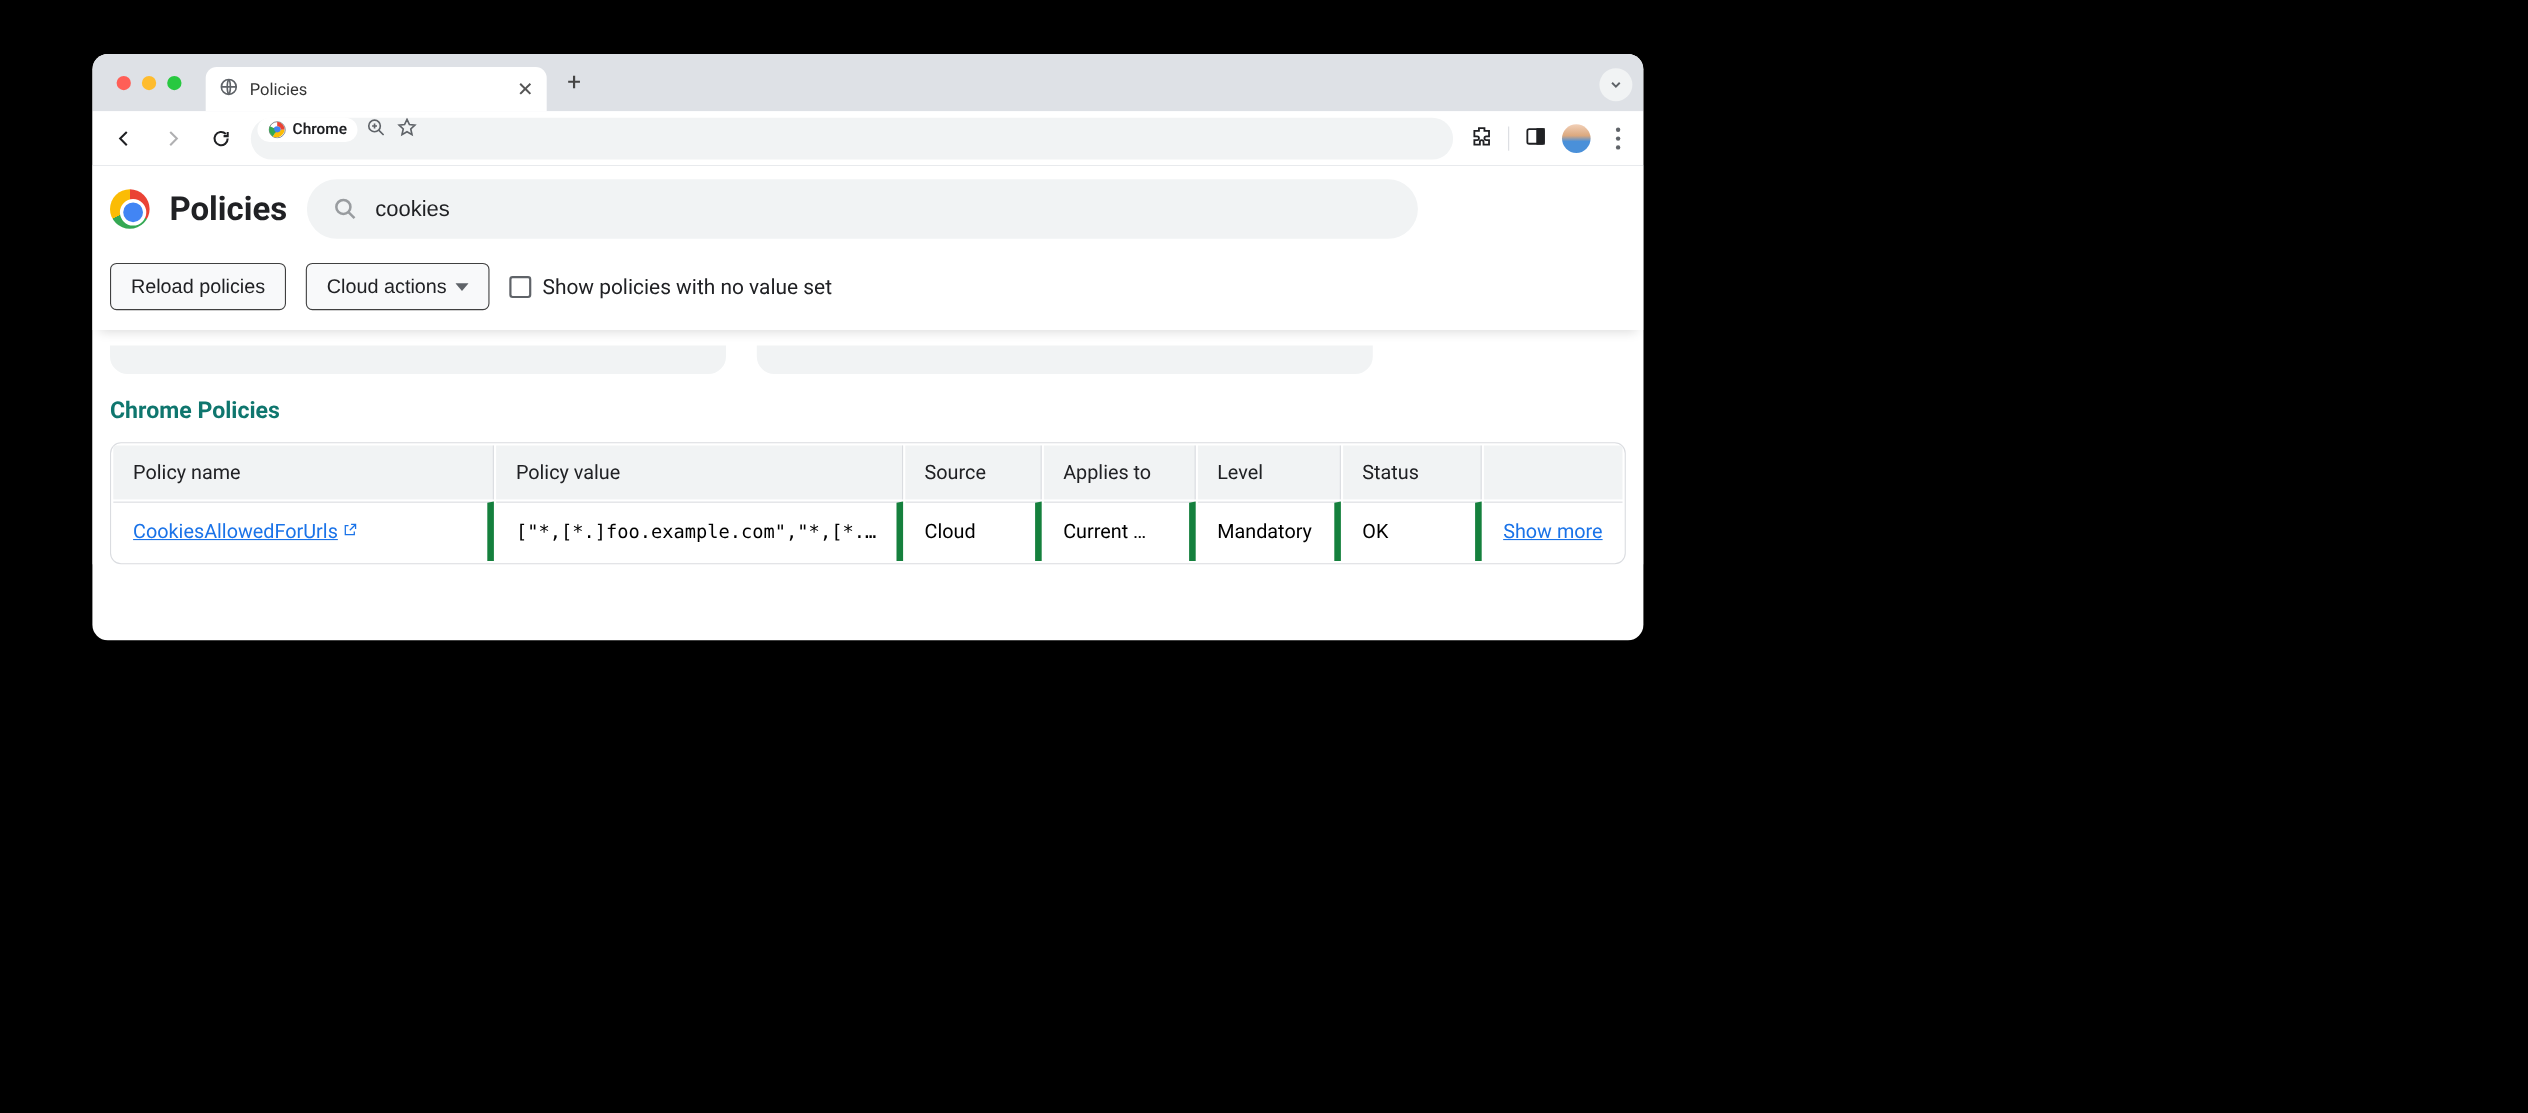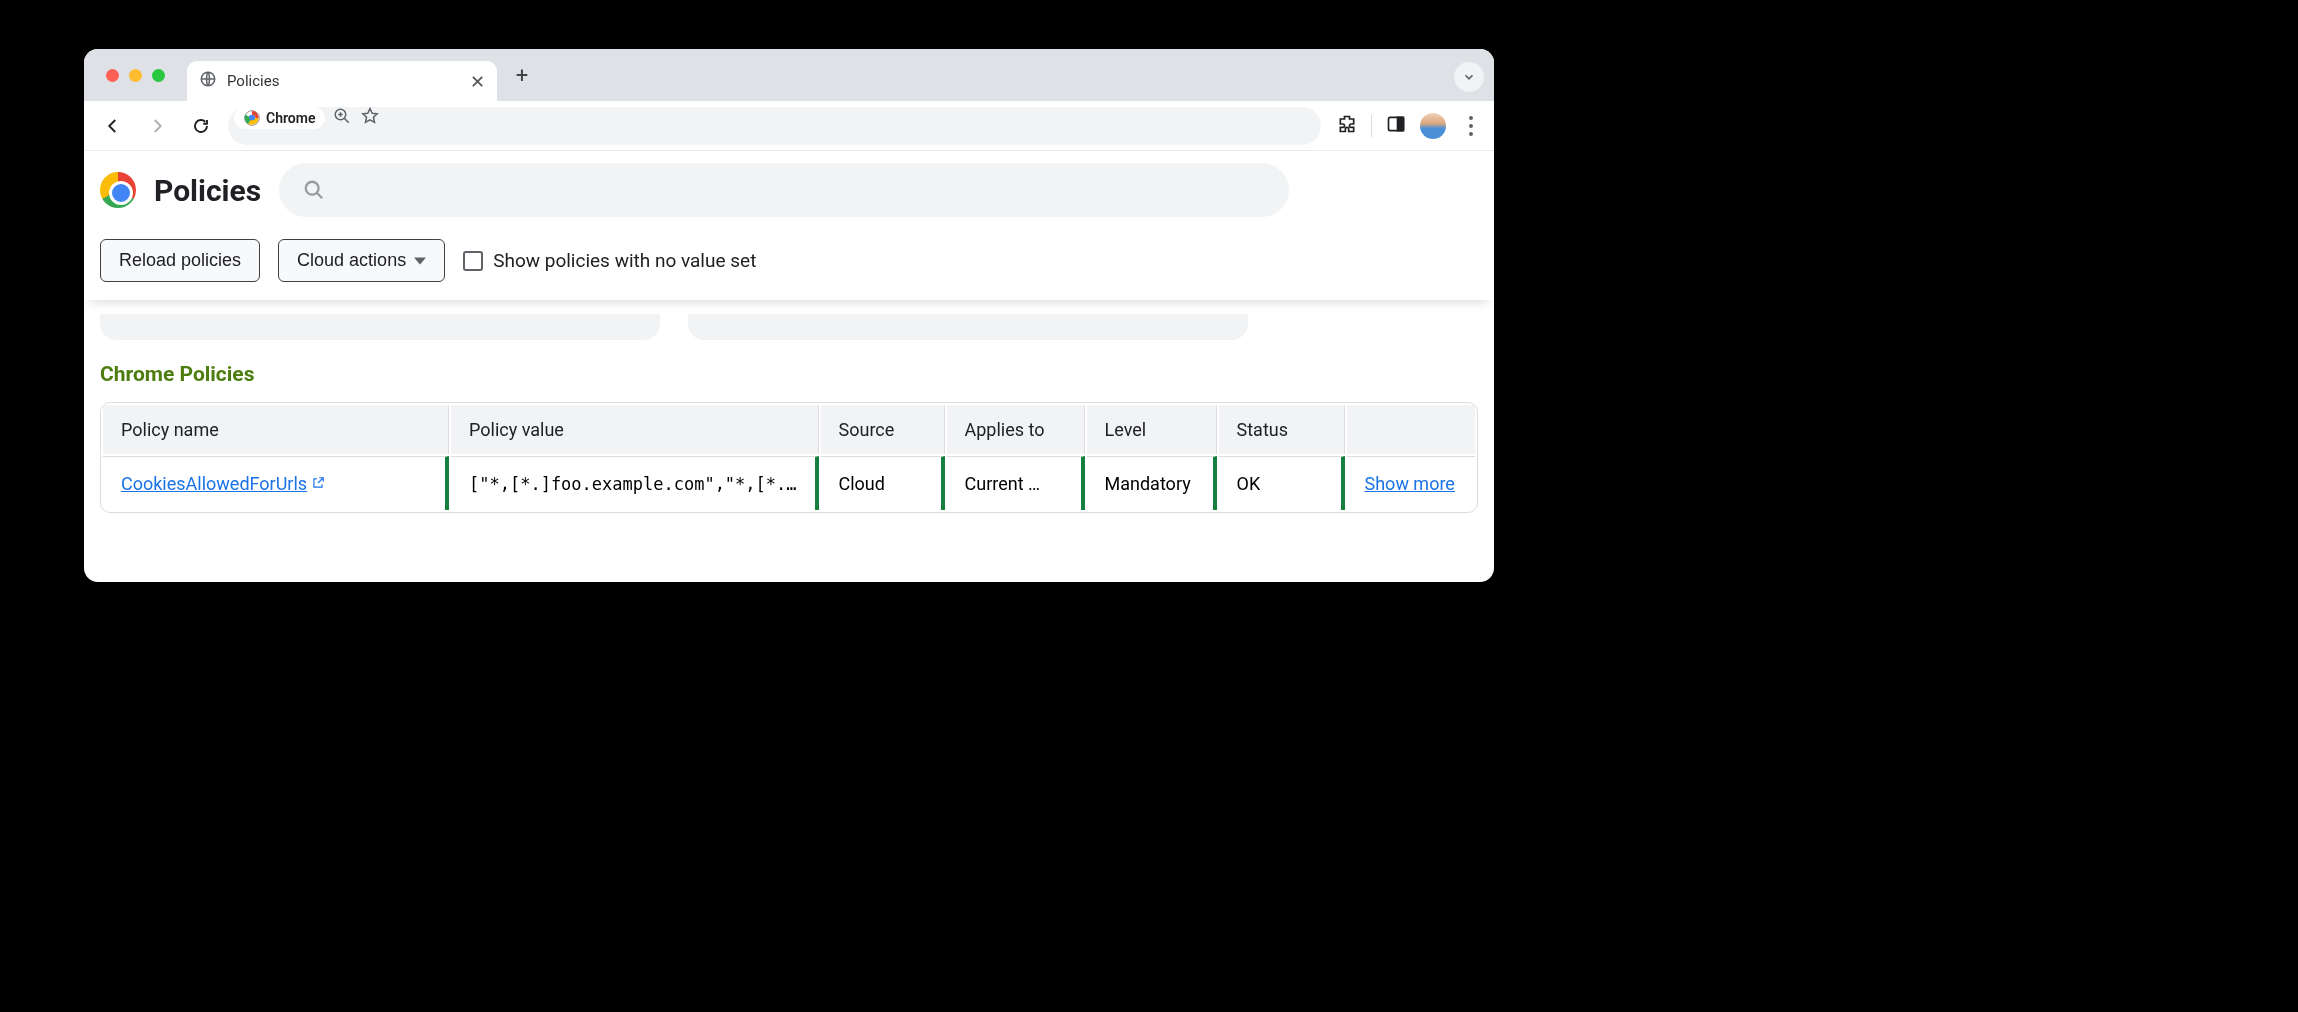--- a/index.html
+++ b/index.html
@@ -247,21 +247,21 @@
 .card-stub {
   flex: 1;
   height: 26px;
   background: #f1f3f4;
   border-radius: 0 0 16px 16px;
   max-width: 560px;
 }
 .section-title {
   font-size: 21px;
   font-weight: 700;
-  color: #4d7c0f;
+  color: #0f766e;
   margin-bottom: 16px;
 }
 .policy-table {
   width: 100%;
   border: 1px solid #dadce0;
   border-radius: 10px;
   overflow: hidden;
   font-size: 18px;
 }
 .policy-table thead {
@@ -271,21 +271,21 @@
   text-align: left;
   font-weight: 400;
   color: #202124;
   padding: 14px 18px;
   border-right: 1px solid #dadce0;
 }
 .policy-table th:last-child { border-right: none; }
 .policy-table td {
   padding: 16px 18px;
   border-top: 1px solid #dadce0;
-  border-right: 4px solid #15803d;
+  border-right: 6px solid #15803d;
   white-space: nowrap;
   overflow: hidden;
   text-overflow: ellipsis;
 }
 .policy-table td:last-child { border-right: none; text-align: left; }
 .col-name { width: 346px; }
 .col-value { width: 342px; font-family: ui-monospace, Menlo, Consolas, monospace; font-size: 17px; }
 .col-src { width: 124px; }
 .col-applies { width: 138px; }
 .col-level { width: 130px; }
@@ -395,20 +395,21 @@
   <div class="page">
     <div class="page-top">
       <div class="page-header">
         <div class="chrome-logo"></div>
         <div class="page-title">Policies</div>
         <div class="search-box">
           <svg viewBox="0 0 24 24" fill="none" stroke="#5f6368" stroke-width="2.5">
               <circle cx="10" cy="10" r="7"></circle>
               <path d="M21 21l-6-6"></path>
             </svg>
+          <input class="search-input" value="cookies" style="">
         </div>
       </div>
       <div class="action-row">
         <button class="btn">
           <span>Reload policies</span>
         </button>
         <button class="btn">
           <span>Cloud actions</span>
           <svg viewBox="0 0 10 6" fill="#5f6368">
               <path d="M0 0h10L5 6z"></path>

